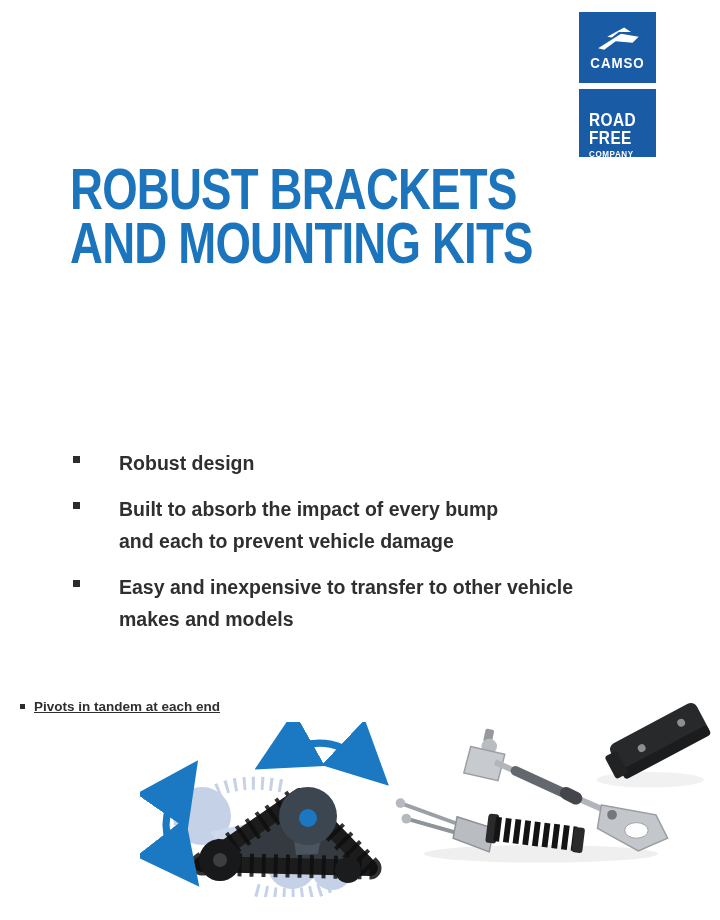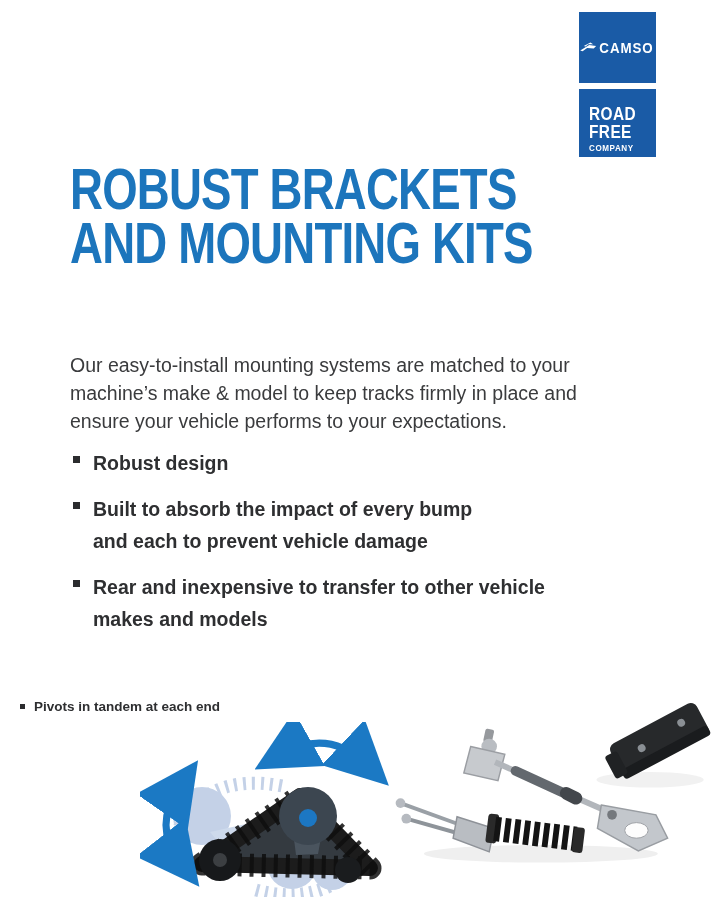--- a/index.html
+++ b/index.html
@@ -10,29 +10,29 @@
     font-family:"Liberation Sans", sans-serif;
   }
 
   
   .logo-stack { position:absolute; top:12px; left:579px; width:77px; }
   .logo-box {
     background:#1A5BA6; color:#ffffff; width:77px;
   }
   .logo-camso {
     height:71px; margin-bottom:6px;
-    display:flex; flex-direction:row; align-items:center; justify-content:center;
+    display:flex; flex-direction:column; align-items:center; justify-content:center;
   }
   .logo-camso svg { width:46px; height:28px; display:block; margin-bottom:2px; }
   .brand-name {
     font-weight:bold; font-size:14.5px; letter-spacing:1px;
     transform:scaleX(.92); transform-origin:center;
   }
   .logo-roadfree {
-    height:68px; padding:16px 0 0 10px; line-height:1;
+    height:68px; padding:22px 0 0 10px; line-height:1;
   }
   .tagline-big {
     font-weight:bold; font-size:17.5px; line-height:18px; letter-spacing:.5px;
     transform:scaleX(.88); transform-origin:left;
   }
   .tagline-small {
     font-weight:bold; font-size:8.5px; margin-top:3px; letter-spacing:.6px;
     transform:scaleX(.95); transform-origin:left;
   }
 
@@ -44,34 +44,34 @@
   }
 
   
   .intro {
     position:absolute; top:351px; left:70px; width:585px;
     font-size:19.5px; line-height:28px; color:#3A3B3D; white-space:pre-line;
   }
 
   
   .bullet-list { position:absolute; top:447px; left:73px; width:530px; list-style:none; }
-  .bullet-item { display:flex; margin-bottom:14px; }
+  .bullet-item { display:flex; margin-bottom:14px;gap:26px; }
   .bullet-square {
     flex:0 0 auto; width:7px; height:7px; background:#2B2C2E; margin:9px 13px 0 0;
   }
   .bullet-text {
     font-weight:bold; font-size:19.5px; line-height:32px; color:#2E2F31; white-space:pre-line;
   }
 
   
   .caption-row { position:absolute; top:699px; left:20px; display:flex; align-items:center; }
   .caption-square {
     flex:0 0 auto; width:5px; height:5px; background:#2B2C2E; margin-right:9px;
   }
-  .caption-text { font-weight:bold; font-size:13.5px; color:#2E2F31; }
+  .caption-text { font-weight:bold; font-size:13.5px; color:#2E2F31;text-decoration:underline; }
 
   
   .track-figure  { position:absolute; top:722px; left:140px; width:250px; height:175px; }
   .parts-figure  { position:absolute; top:690px; left:393px; width:325px; height:195px; }
   .track-figure svg, .parts-figure svg { width:100%; height:100%; display:block; }
 </style>
 </head>
 <body>
 
 <div class="page">
@@ -89,37 +89,34 @@
       <div class="tagline-big">FREE</div>
       <div class="tagline-small">COMPANY</div>
     </div>
   </div>
 
   <h1 class="heading">
     <div class="heading-line">ROBUST BRACKETS</div>
     <div class="heading-line">AND MOUNTING KITS</div>
   </h1>
 
-  <p class="intro">Our easy-to-install mounting systems are matched to your
-machine’s make &amp; model to keep tracks firmly in place and
-ensure your vehicle performs to your expectations.</p>
 
   <ul class="bullet-list">
     <li class="bullet-item">
       <span class="bullet-square"></span>
       <span class="bullet-text">Robust design</span>
     </li>
     <li class="bullet-item">
       <span class="bullet-square"></span>
       <span class="bullet-text">Built to absorb the impact of every bump
 and each to prevent vehicle damage</span>
     </li>
     <li class="bullet-item">
       <span class="bullet-square"></span>
-      <span class="bullet-text">Rear and inexpensive to transfer to other vehicle
+      <span class="bullet-text">Easy and inexpensive to transfer to other vehicle
 makes and models</span>
     </li>
   </ul>
 
   <div class="caption-row">
     <span class="caption-square"></span>
     <span class="caption-text">Pivots in tandem at each end</span>
   </div>
 
   <figure class="track-figure">

